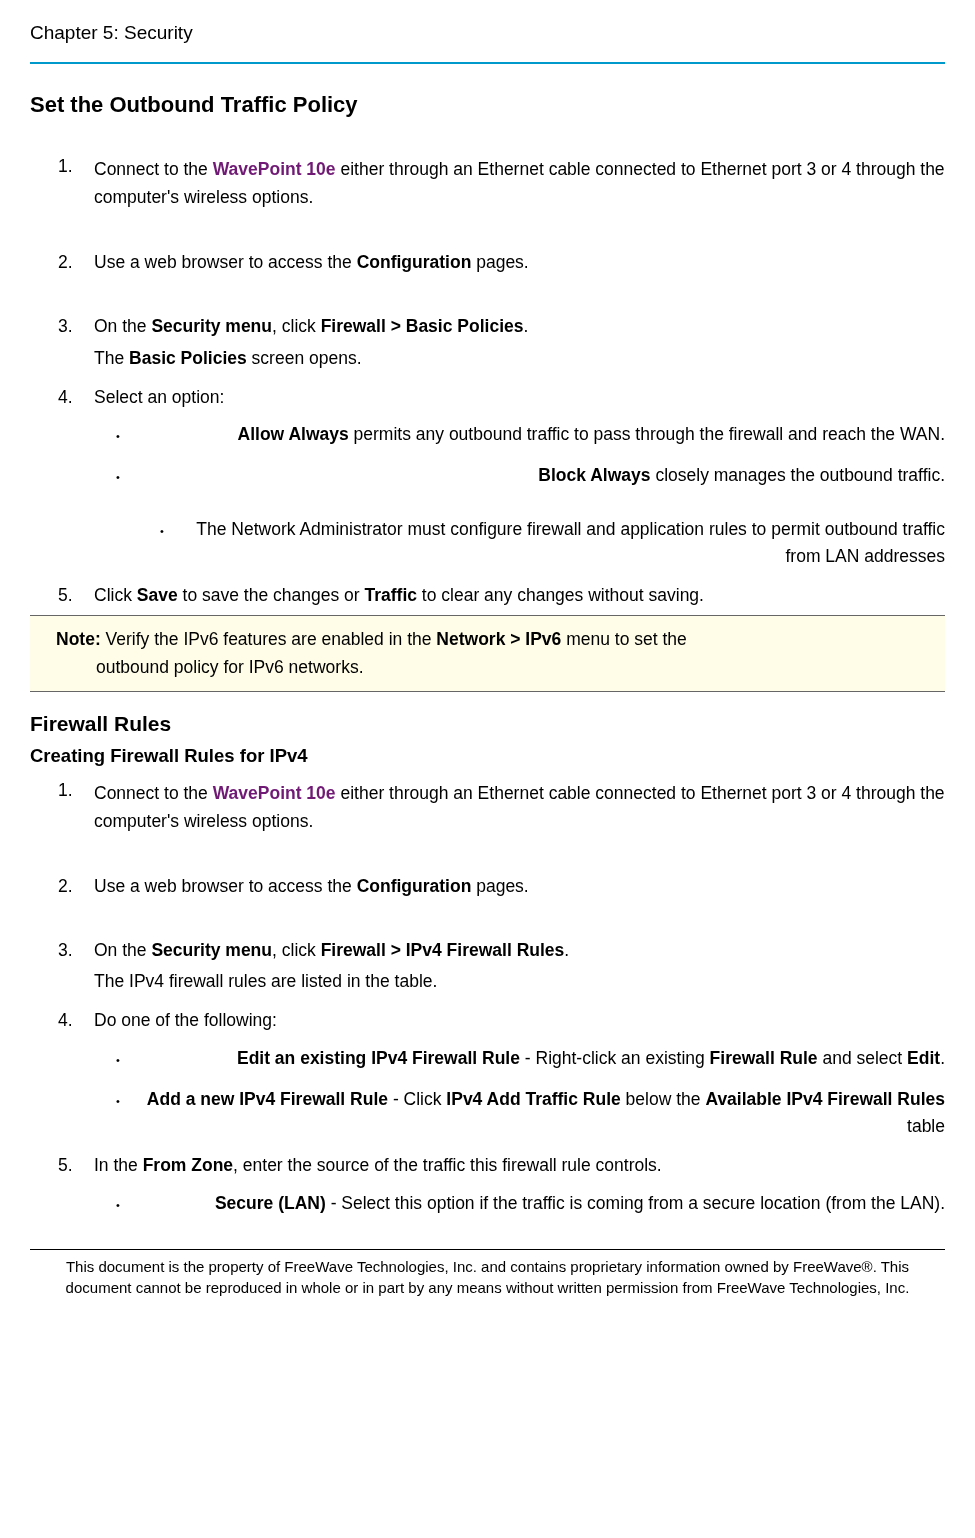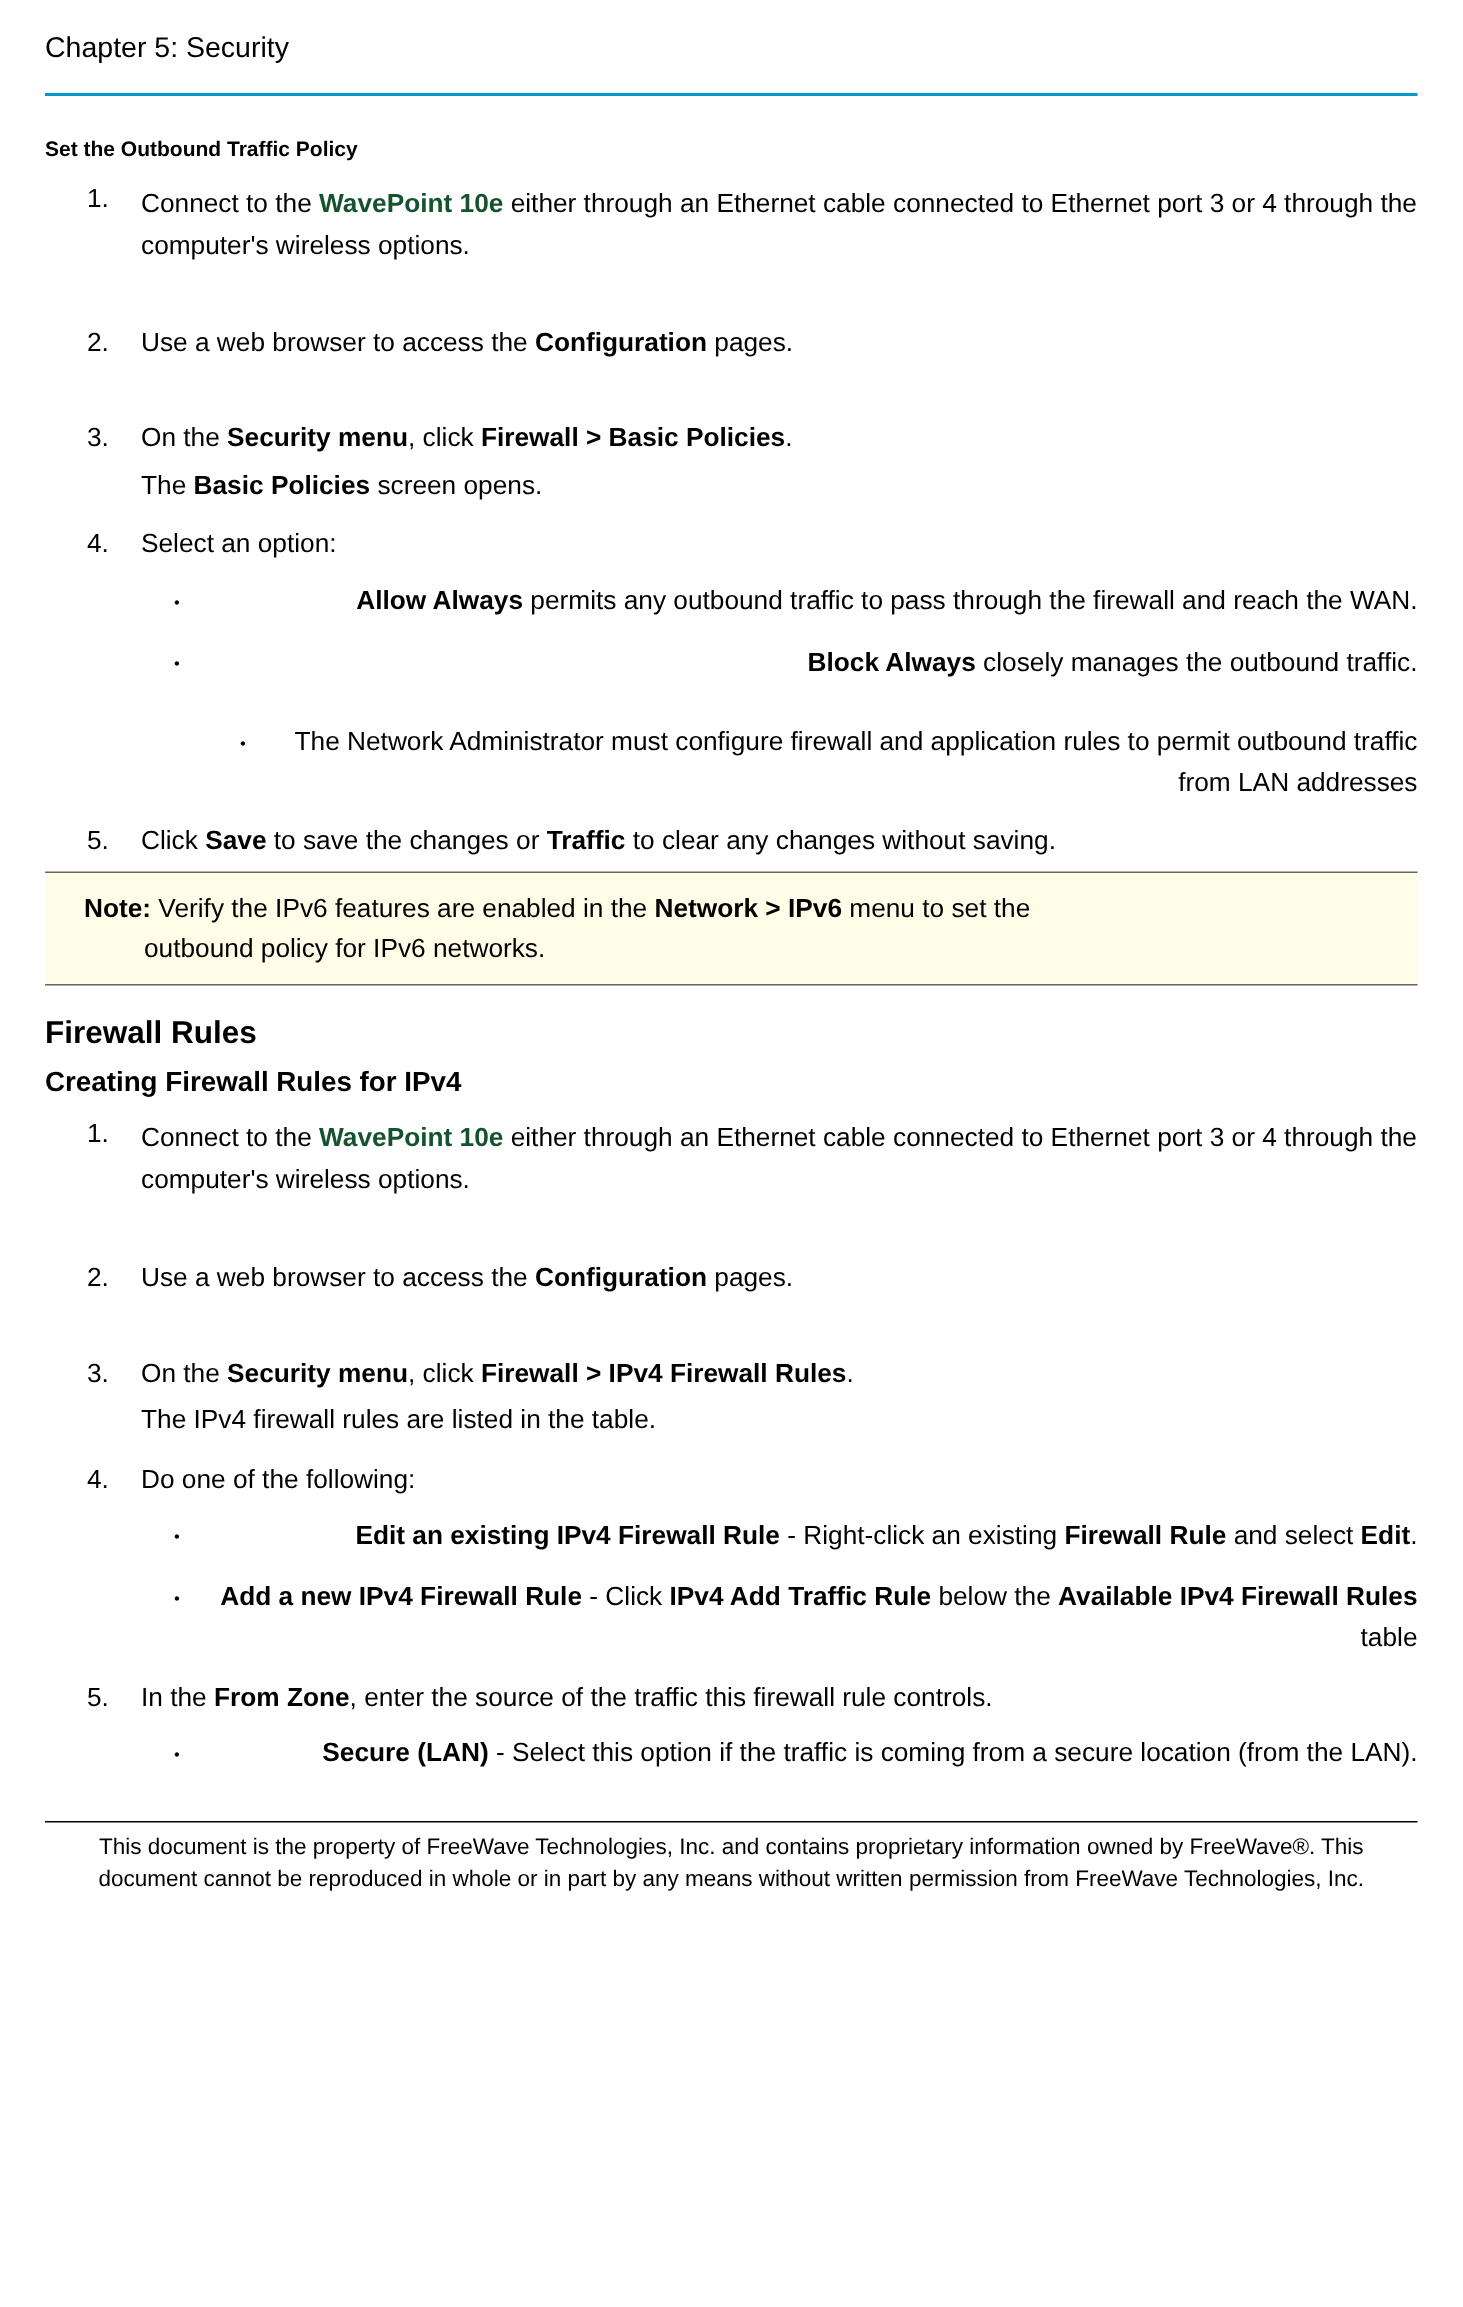--- a/index.html
+++ b/index.html
@@ -21,23 +21,23 @@
       border: none;
       border-top: 2px solid #0099cc;
       margin-bottom: 26px;
     }
     .hr-thin {
       border: none;
       border-top: 1px solid #000;
       margin: 6px 0 4px 0;
     }
     .section-title {
-      font-size: 14px;
+      font-size: 22px;
       font-weight: bold;
-      margin-bottom: 12px;
+      margin-bottom: 36px;
     }
     .section-title-h2 {
       font-size: 21px;
       font-weight: bold;
       margin-top: 18px;
       margin-bottom: 6px;
     }
     .section-title-h3 {
       font-size: 18.5px;
       font-weight: bold;
@@ -89,21 +89,21 @@
       margin-bottom: 10px;
       line-height: 1.55;
     }
     ul.sub-sub-list > li::before {
       content: "\2022";
       position: absolute;
       left: -22px;
       top: 7px;
       font-size: 11px;
     }
-    .link { color: #14532d; font-weight: bold; }
+    .link { color: #701a75; font-weight: bold; }
     .bold { font-weight: bold; }
     .note-box {
       background: #fffde7;
       border-top: 1px solid #666;
       border-bottom: 1px solid #666;
       padding: 10px 12px 10px 26px;
       margin: 8px 0 4px 0;
       font-size: 17.5px;
       line-height: 1.55;
     }

